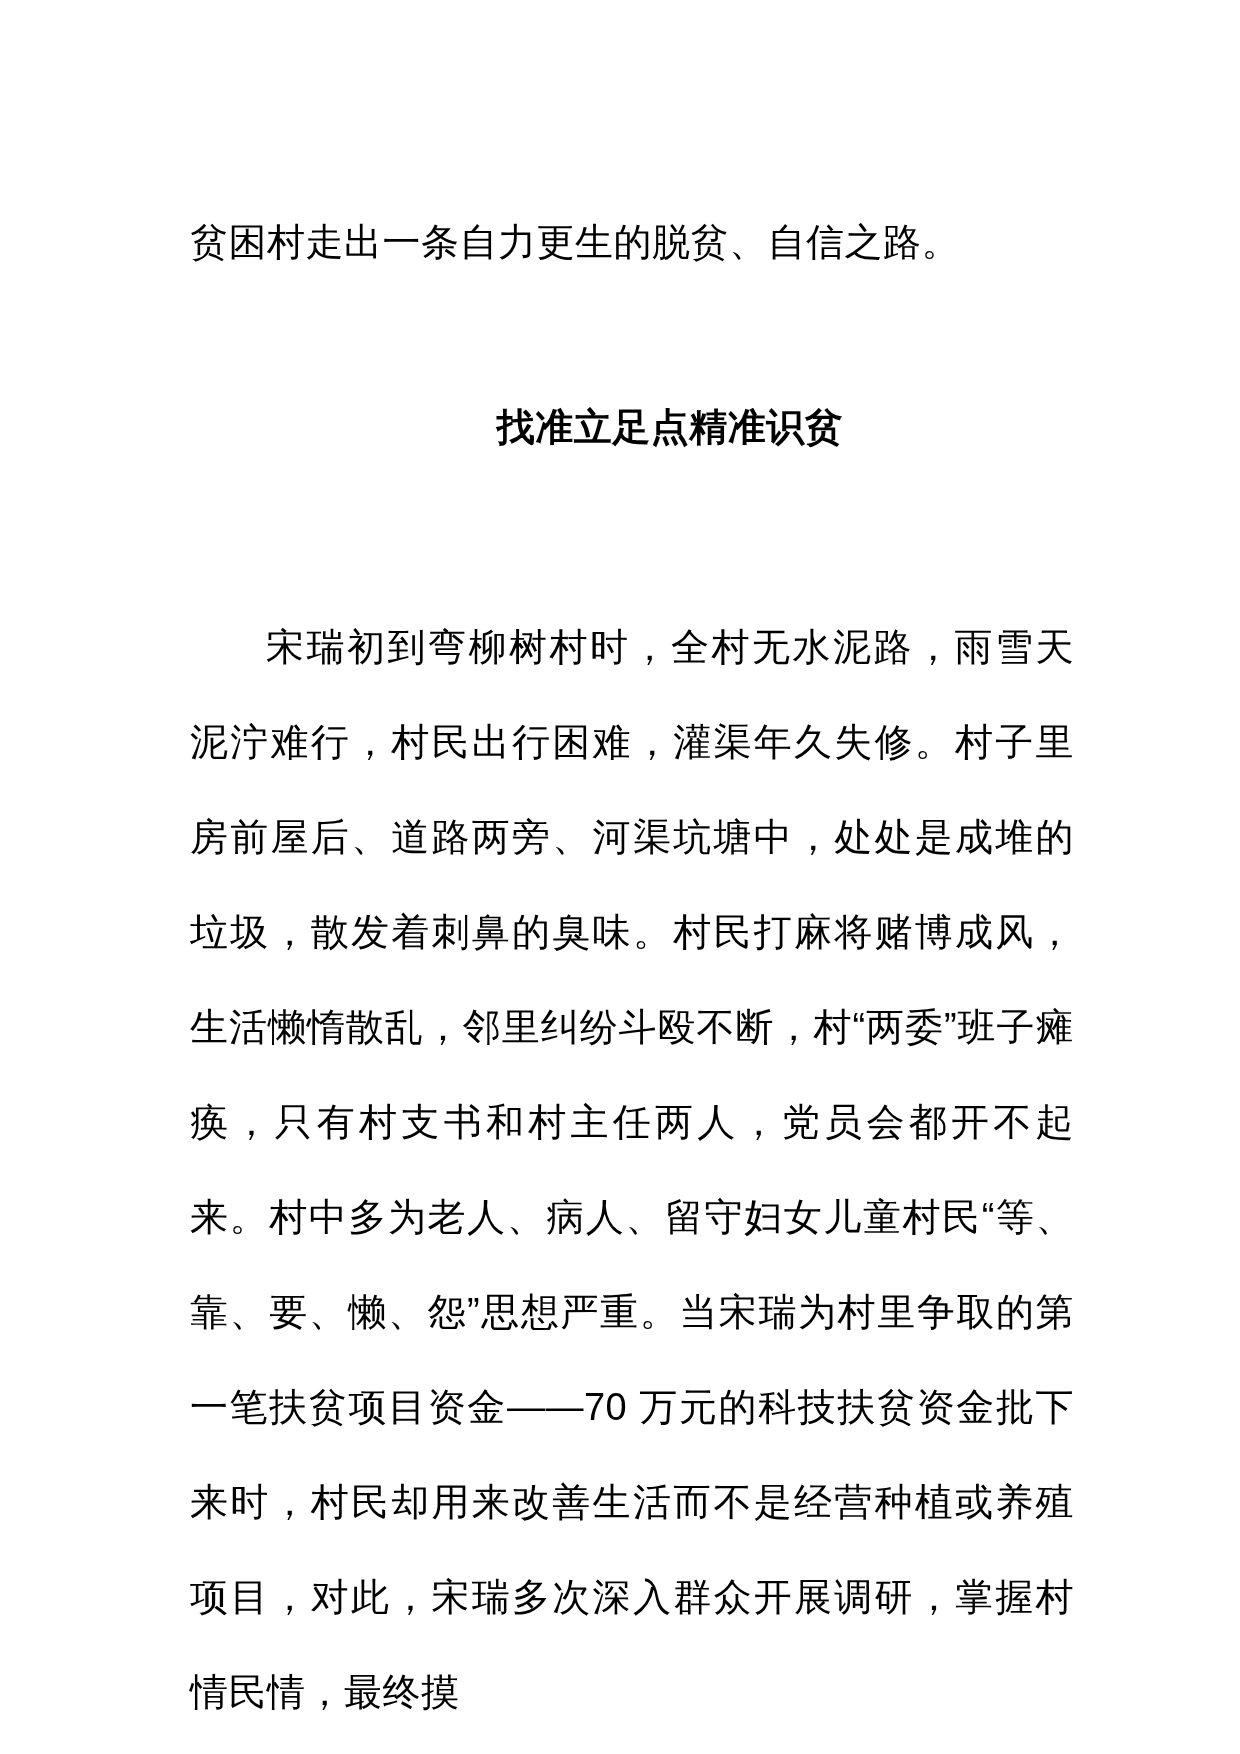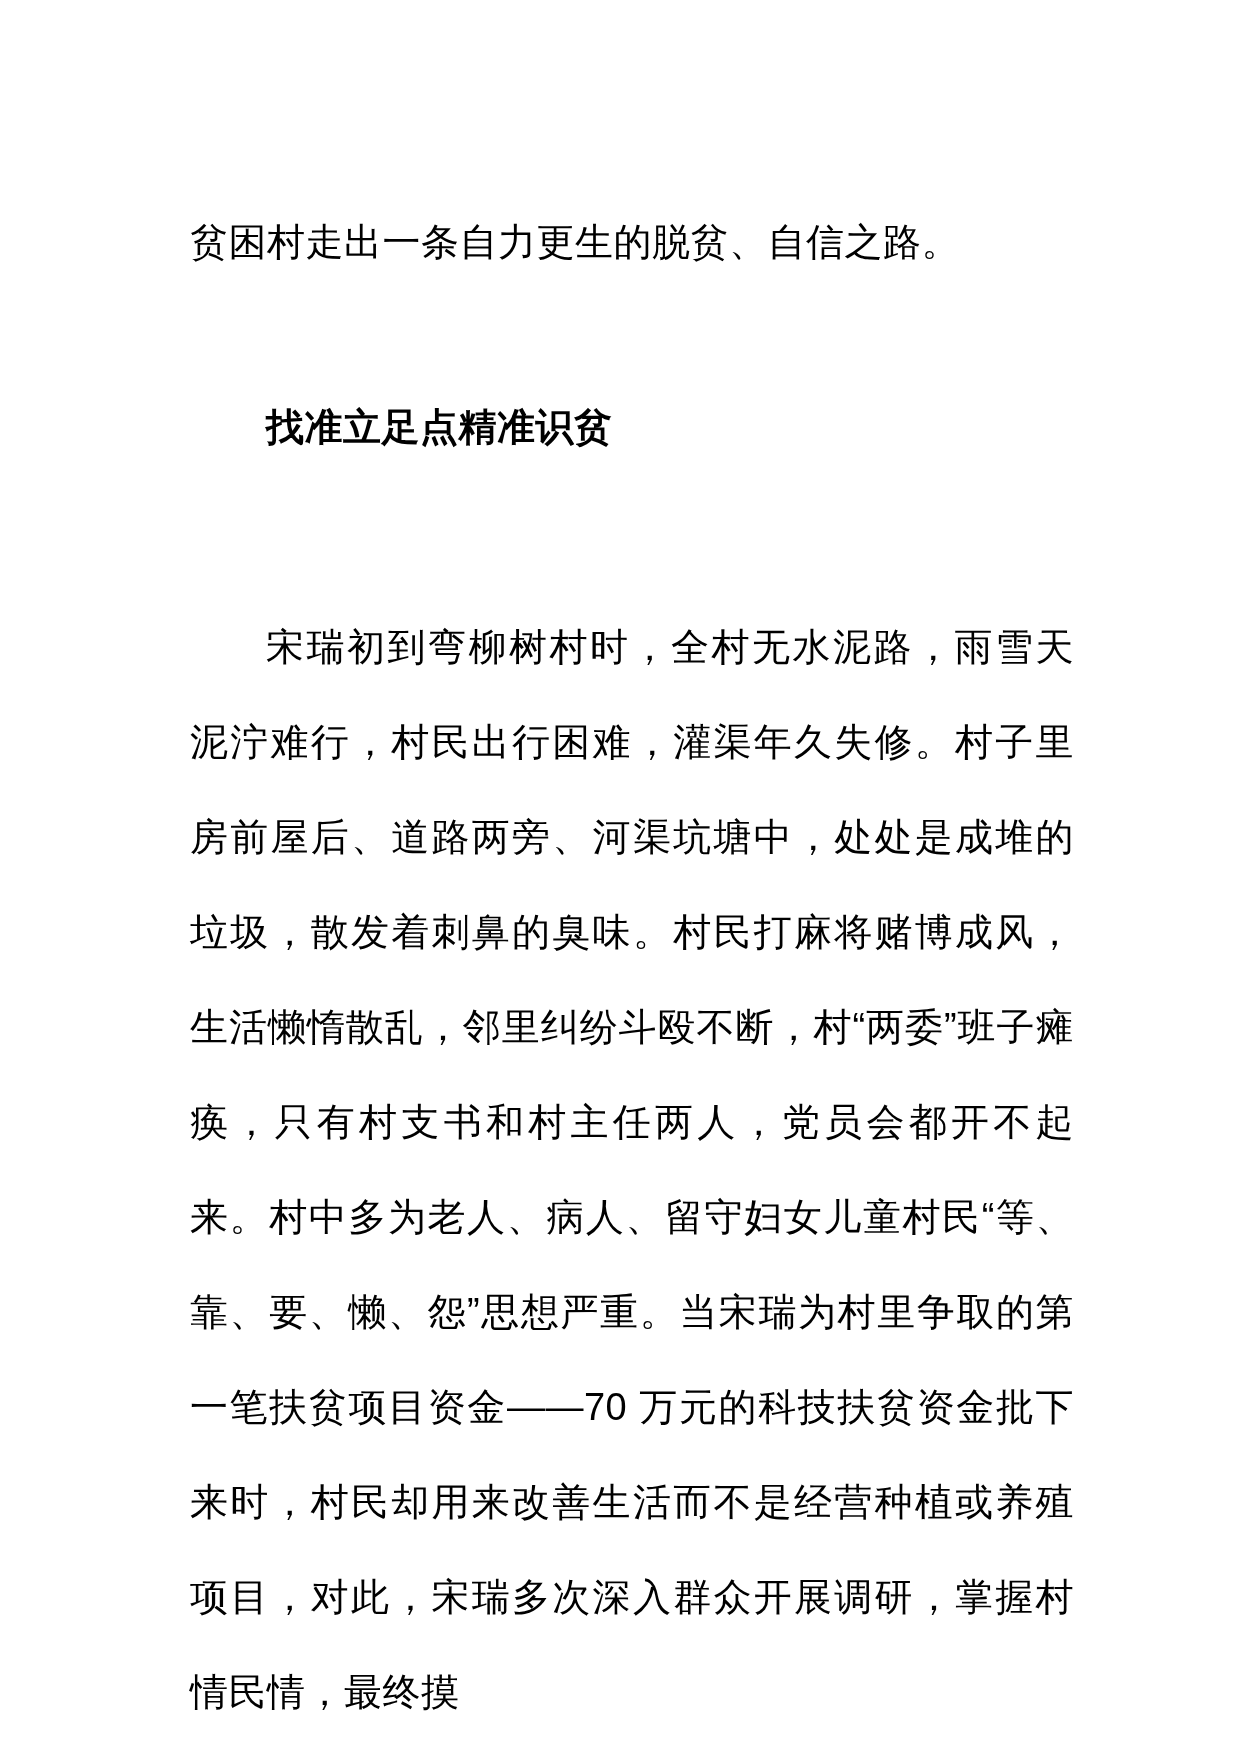--- a/index.html
+++ b/index.html
@@ -33,21 +33,21 @@
   }
 
   .continuation {
     text-indent: 0;
   }
 
   .section-heading {
     margin-top: 90px;
     text-indent: 2em;
     font-weight: bold;
-    text-align: left;
+    text-align: center;
   }
 
   .body-paragraph {
     margin-top: 125px;
     text-indent: 2em;
   }
 </style>
 </head>
 <body>
 

